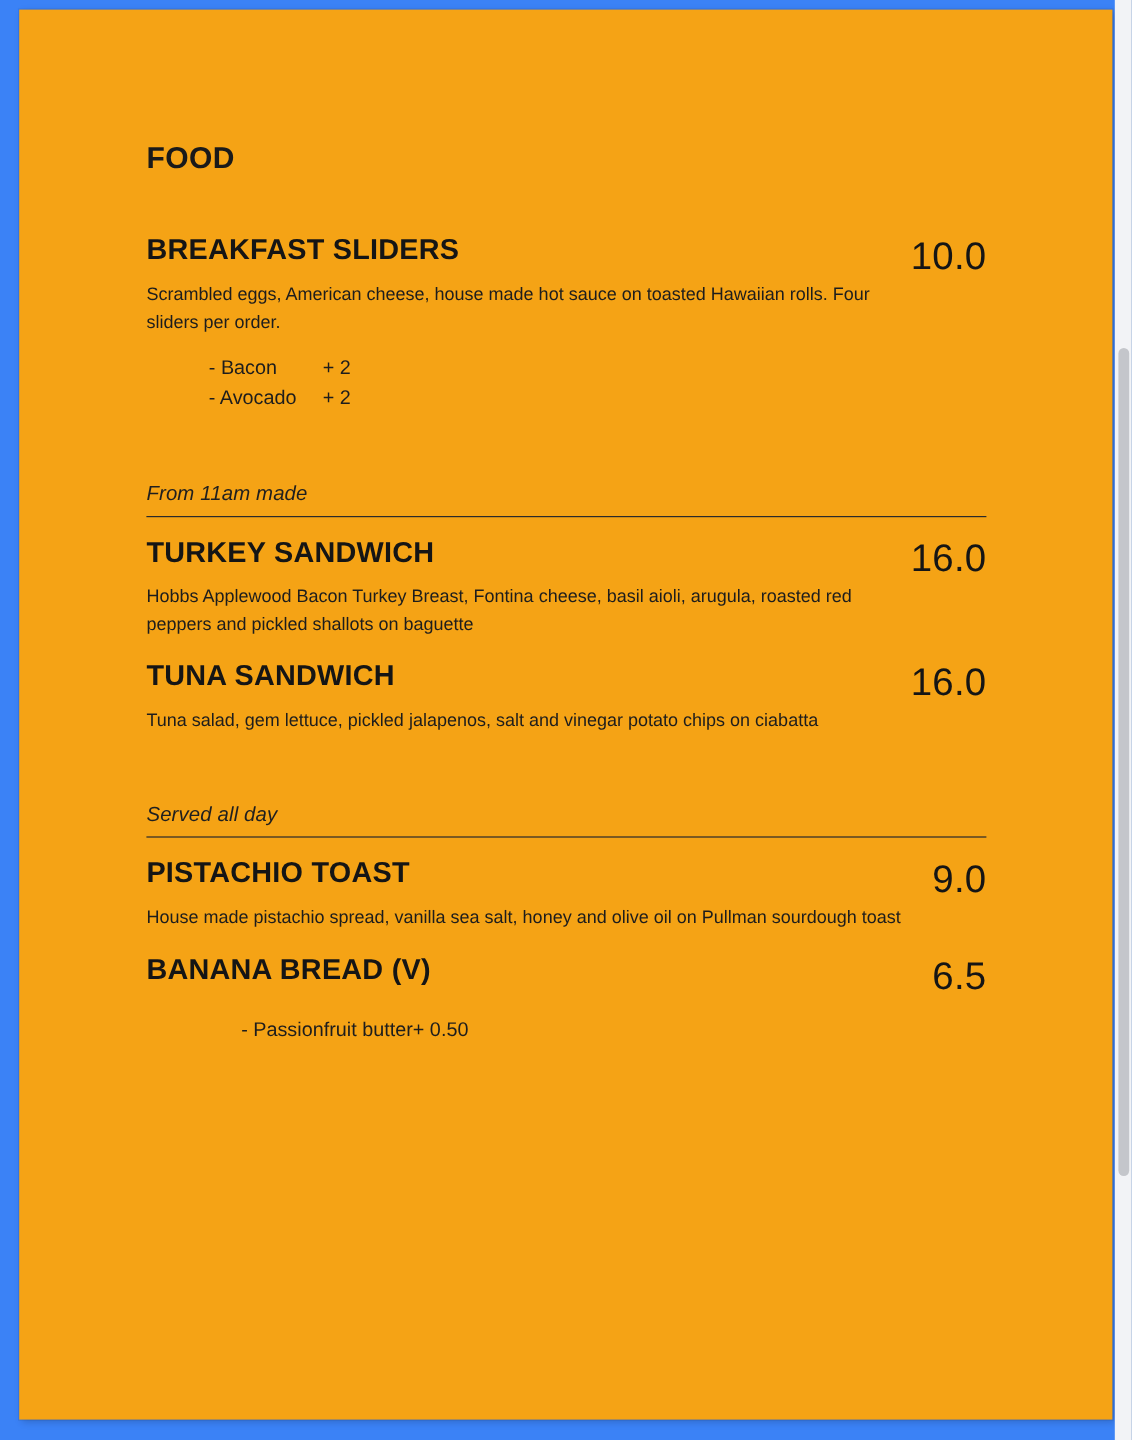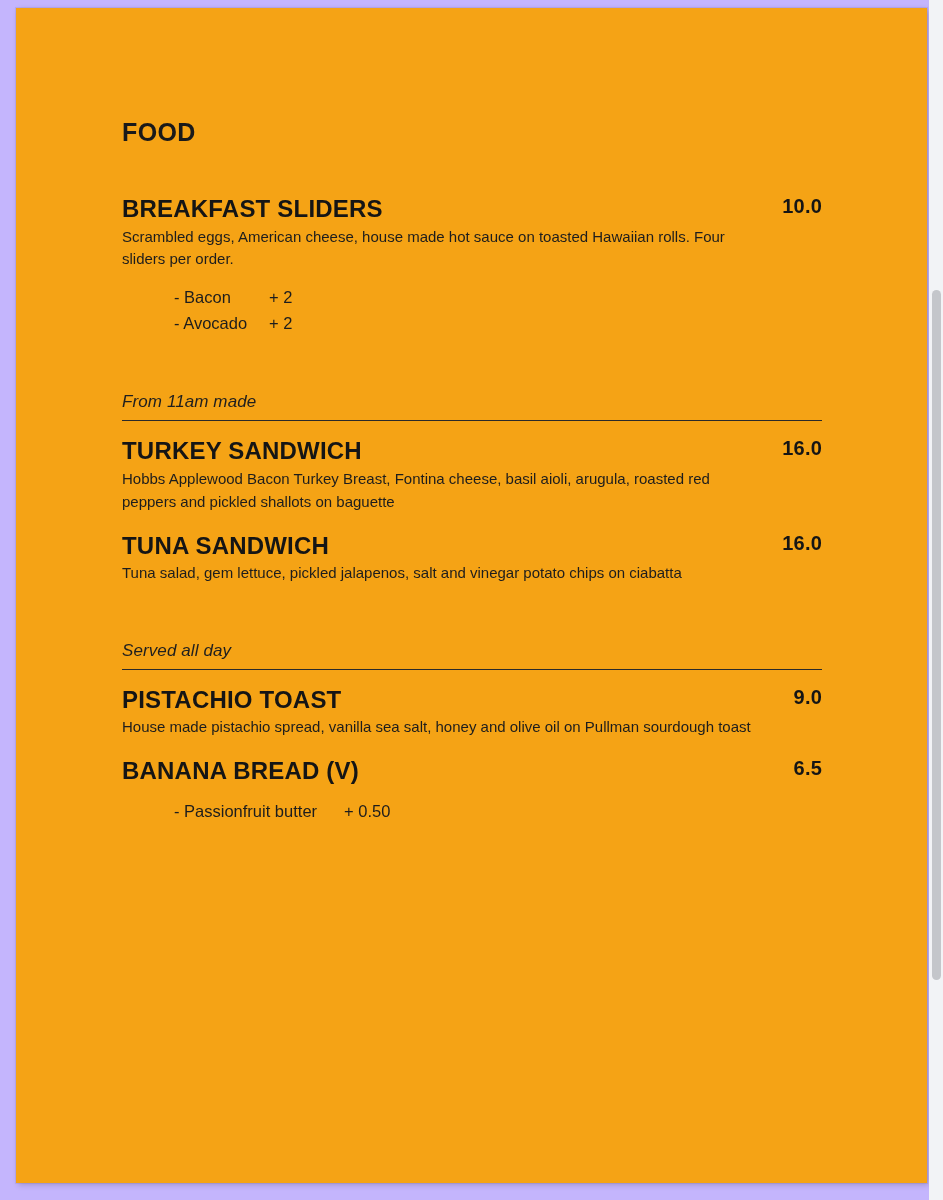--- a/index.html
+++ b/index.html
@@ -9,21 +9,21 @@
     width: 943px;
     height: 1200px;
     overflow: hidden;
     font-family: "Liberation Sans", sans-serif;
   }
 
   #page {
     position: relative;
     width: 943px;
     height: 1200px;
-    background: #c4b5fd;
+    background: #3b82f6;
   }
 
   #menu-card {
     position: absolute;
     left: 16px;
     top: 8px;
     width: 911px;
     height: 1175px;
     background: #f5a315;
     box-shadow: 0 0 0 1px rgba(0,0,0,0.06), 2px 2px 6px rgba(0,0,0,0.18);
@@ -71,22 +71,22 @@
 
   .item-name {
     font-size: 24px;
     font-weight: bold;
     color: #151515;
     letter-spacing: 0.2px;
     line-height: 1.15;
   }
 
   .item-price {
-    font-size: 20px;
-    font-weight: bold;
+    font-size: 32px;
+    font-weight: normal;
     color: #151515;
     letter-spacing: 0.2px;
     margin-left: 20px;
     white-space: nowrap;
   }
 
   .item-desc {
     font-size: 15px;
     color: #1d1d1d;
     line-height: 1.52;
@@ -201,21 +201,21 @@
           <div class="item-desc">House made pistachio spread, vanilla sea salt, honey and olive oil on Pullman sourdough toast</div>
         </div>
 
         <div class="item">
           <div class="item-head">
             <span class="item-name">BANANA BREAD (V)</span>
             <span class="item-price">6.5</span>
           </div>
           <div class="addons">
             <div class="addon-row">
-              <span class="addon-label" style="min-width:170px;">- Passionfruit butter</span>
+              <span class="addon-label" style="min-width:170px;text-align:right;">- Passionfruit butter</span>
               <span class="addon-price">+ 0.50</span>
             </div>
           </div>
         </div>
       </div>
 
     </div>
   </div>
 
   <div id="scrollbar-track">

